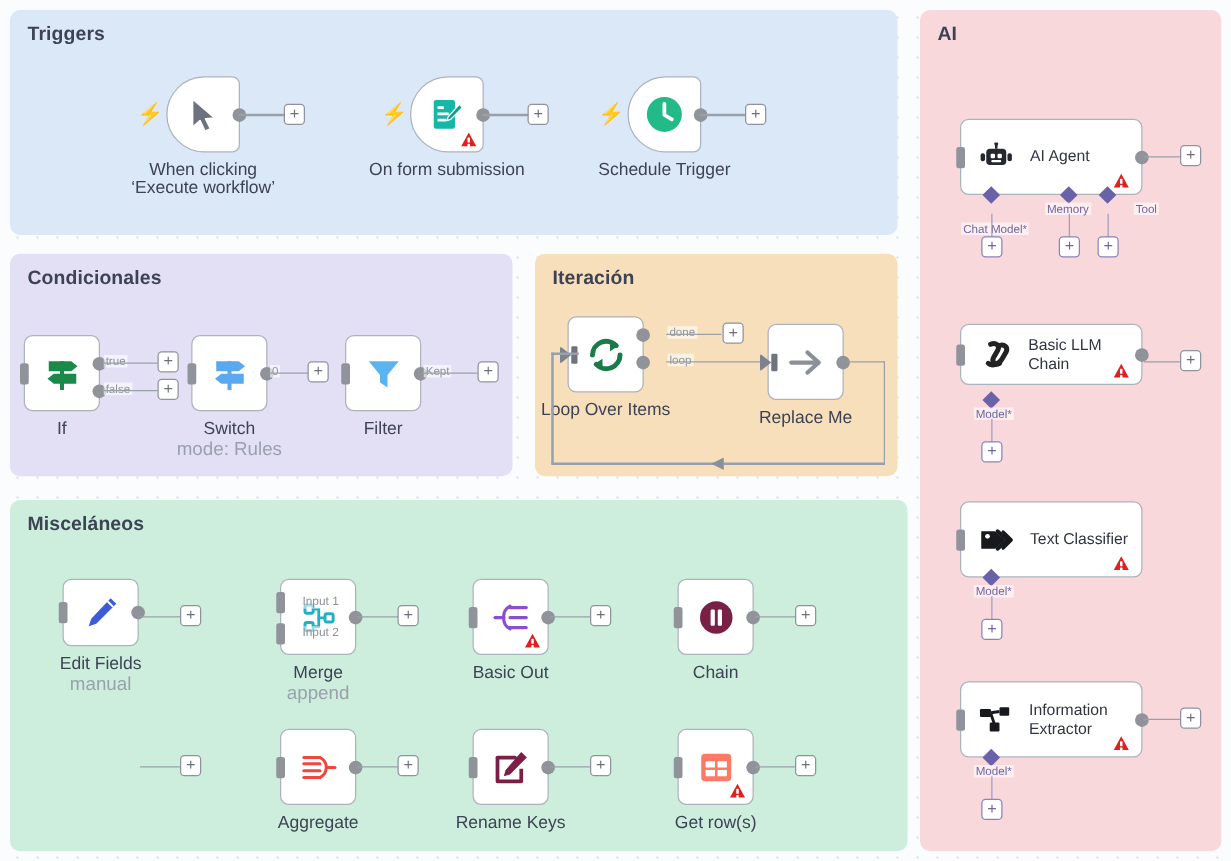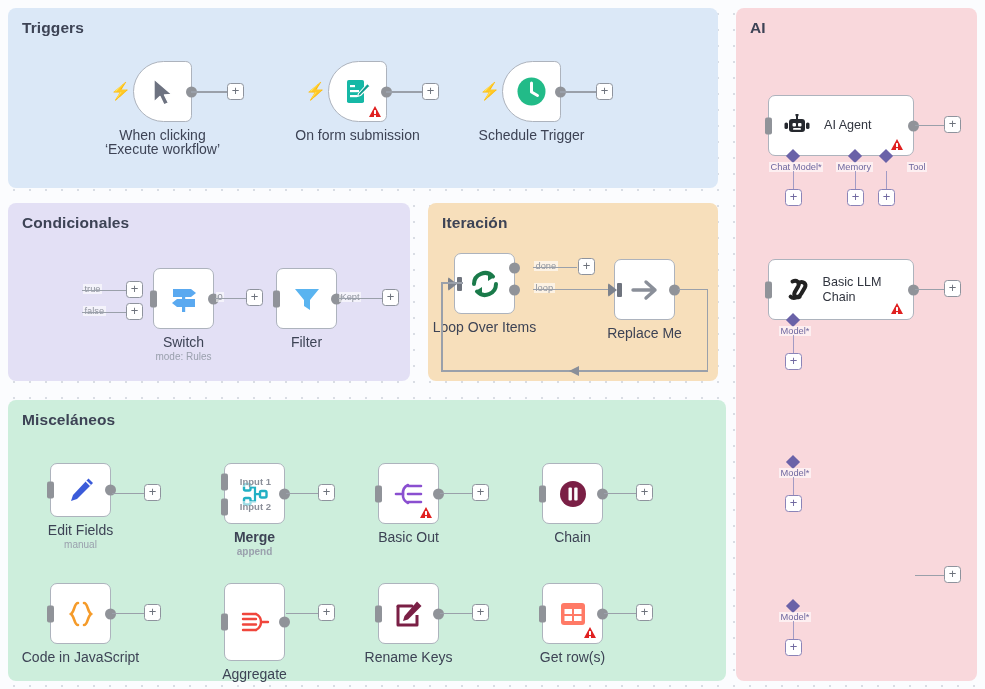--- a/index.html
+++ b/index.html
@@ -65,21 +65,21 @@
     white-space: nowrap;
     line-height: 14px;
   }
   .node-label.wrap { white-space: normal; width: 140px; }
   .node-sublabel {
     position: absolute;
     top: 100%;
     left: 50%;
     transform: translateX(-50%);
     margin-top: 23px;
-    font-size: 10px;
+    font-size: 15px;
     color: #9aa0ad;
     text-align: center;
     white-space: nowrap;
   }
   .node-inline-title {
     font-size: 12.6px;
     color: #31353f;
     line-height: 15px;
   }
 
@@ -245,20 +245,31 @@
     <div class="out-dot"></div>
     <div class="node-label">Schedule Trigger</div>
   </div>
   <div class="wire" style="left:560px; top:91px; width:38px;"></div>
   <div class="plus-btn" style="left:596px; top:83px;">+</div>
 
   <div class="panel" style="left:8px; top:203px; width:402px; height:178px; background:#e3e0f5;">
     <div class="panel-title">Condicionales</div>
   </div>
 
+  <div class="node" style="left:19px; top:268px; width:61px; height:61px;">
+    <div class="in-port"></div>
+    <svg class="icon" width="34" height="30" viewBox="0 0 34 30">
+      <path d="M6 5 L24 5 L29 9 L24 13 L6 13 Z" fill="#1a8a4a"></path>
+      <path d="M28 15 L10 15 L5 19 L10 23 L28 23 Z" fill="#1a8a4a"></path>
+      <rect x="15" y="5" width="3.2" height="23" fill="#1a8a4a"></rect>
+    </svg>
+    <div class="out-dot" style="top:22px;"></div>
+    <div class="out-dot" style="top:44px;"></div>
+    <div class="node-label">If</div>
+  </div>
   <div class="port-label" style="left:83px; top:284px;">true</div>
   <div class="wire" style="left:82px; top:289.5px; width:44px;"></div>
   <div class="plus-btn" style="left:126px; top:281px;">+</div>
   <div class="port-label" style="left:83px; top:306px;">false</div>
   <div class="wire" style="left:82px; top:311.5px; width:44px;"></div>
   <div class="plus-btn" style="left:126px; top:303px;">+</div>
 
   <div class="node" style="left:153px; top:268px; width:61px; height:61px;">
     <div class="in-port"></div>
     <svg class="icon" width="34" height="30" viewBox="0 0 34 30">
@@ -337,21 +348,21 @@
       <path d="M22.5 3.5 L27 8 L11 24 L5 26 L7 20 Z" fill="#3b5bd9"></path>
       <path d="M20 6 L24.5 10.5" stroke="#fff" stroke-width="1.6"></path>
     </svg>
     <div class="out-dot"></div>
     <div class="node-label">Edit Fields</div>
     <div class="node-sublabel">manual</div>
   </div>
   <div class="wire" style="left:112px; top:492.5px; width:33px;"></div>
   <div class="plus-btn" style="left:144px; top:484px;">+</div>
 
-  <div class="node" style="left:224px; top:463px; width:61px; height:61px;font-weight:bold;">
+  <div class="node" style="left:224px; top:463px; width:61px; height:61px;">
     <div class="in-port labeled" style="top:18px;"></div>
     <div class="in-label" style="top:12px;">Input 1</div>
     <div class="in-port labeled" style="top:43px;"></div>
     <div class="in-label" style="top:37px;">Input 2</div>
     <svg class="icon" width="30" height="30" viewBox="0 0 30 30">
       <rect x="4" y="5" width="6.5" height="6.5" rx="1.5" fill="none" stroke="#22b0c4" stroke-width="2.4"></rect>
       <rect x="4" y="19" width="6.5" height="6.5" rx="1.5" fill="none" stroke="#22b0c4" stroke-width="2.4"></rect>
       <rect x="20" y="12" width="6.5" height="6.5" rx="1.5" fill="none" stroke="#22b0c4" stroke-width="2.4"></rect>
       <path d="M10.5 8.3 L15 8.3 L15 15.2 L20 15.2" stroke="#22b0c4" stroke-width="2.2" fill="none"></path>
       <path d="M10.5 22.3 L15 22.3 L15 15.2" stroke="#22b0c4" stroke-width="2.2" fill="none"></path>
@@ -383,33 +394,24 @@
       <circle cx="15" cy="15" r="13" fill="#7a1f45"></circle>
       <rect x="10.5" y="8.5" width="3.4" height="13" rx="1" fill="#fff"></rect>
       <rect x="16.2" y="8.5" width="3.4" height="13" rx="1" fill="#fff"></rect>
     </svg>
     <div class="out-dot"></div>
     <div class="node-label">Chain</div>
   </div>
   <div class="wire" style="left:604px; top:492.5px; width:33px;"></div>
   <div class="plus-btn" style="left:636px; top:484px;">+</div>
 
-  <div class="node" style="left:50px; top:583px; width:61px; height:61px;">
-    <div class="in-port"></div>
-    <svg class="icon" width="30" height="30" viewBox="0 0 30 30">
-      <path d="M12 4 C8 4 9 12 5 15 C9 18 8 26 12 26" stroke="#f59b2a" stroke-width="2.6" fill="none" stroke-linecap="round"></path>
-      <path d="M18 4 C22 4 21 12 25 15 C21 18 22 26 18 26" stroke="#f59b2a" stroke-width="2.6" fill="none" stroke-linecap="round"></path>
-    </svg>
-    <div class="out-dot"></div>
-    <div class="node-label">Code in JavaScript</div>
-  </div>
   <div class="wire" style="left:112px; top:612.5px; width:33px;"></div>
   <div class="plus-btn" style="left:144px; top:604px;">+</div>
 
-  <div class="node" style="left:224px; top:583px; width:61px; height:78px;">
+  <div class="node" style="left:224px; top:583px; width:61px; height:61px;">
     <div class="in-port"></div>
     <svg class="icon" width="30" height="28" viewBox="0 0 30 28">
       <path d="M3 6 L16 6 M3 11 L16 11 M3 16.5 L16 16.5 M3 22 L16 22" stroke="#f0463c" stroke-width="2.4" stroke-linecap="round"></path>
       <path d="M16 6 A9 9 0 0 1 21 14 A9 9 0 0 1 16 22" stroke="#f0463c" stroke-width="2.4" fill="none" stroke-linecap="round"></path>
       <path d="M22 14 L28 14" stroke="#f0463c" stroke-width="2.4" stroke-linecap="round"></path>
     </svg>
     <div class="out-dot"></div>
     <div class="node-label">Aggregate</div>
   </div>
   <div class="wire" style="left:286px; top:612.5px; width:33px;"></div>
@@ -461,56 +463,80 @@
       <rect x="23" y="8.5" width="3.5" height="6.5" rx="1.6" fill="#25282e"></rect>
     </svg>
     <span class="node-inline-title">AI Agent</span>
     <div class="out-dot"></div>
     <div class="warn" style="right:10px; bottom:5px;"></div>
   </div>
   <div class="wire" style="left:915px; top:124.5px; width:30px;"></div>
   <div class="plus-btn" style="left:944px; top:116px;">+</div>
 
   <div class="diamond" style="left:788px; top:151px;"></div>
-  <div class="port-label" style="left:769px; top:162px; color:#6f68a0;">Chat Model*</div>
+  <div class="port-label" style="left:769px; top:178px; color:#6f68a0;">Chat Model*</div>
   <div class="wire-v" style="left:792.5px; top:171px; height:19px;"></div>
   <div class="plus-btn ai" style="left:785px; top:189px;">+</div>
 
   <div class="diamond" style="left:850px; top:151px;"></div>
   <div class="port-label" style="left:836px; top:162px; color:#6f68a0;">Memory</div>
   <div class="wire-v" style="left:854.5px; top:171px; height:19px;"></div>
   <div class="plus-btn ai" style="left:847px; top:189px;">+</div>
 
   <div class="diamond" style="left:881px; top:151px;"></div>
   <div class="port-label" style="left:907px; top:162px; color:#6f68a0;">Tool</div>
   <div class="wire-v" style="left:885.5px; top:171px; height:19px;"></div>
   <div class="plus-btn ai" style="left:878px; top:189px;">+</div>
 
-  <div class="node wide" style="left:768px; top:259px; width:146px; height:61px;">
+  <div class="node wide" style="left:768px; top:259px; width:146px; height:49px;">
     <div class="in-port"></div>
     <svg class="icon" width="28" height="26" viewBox="0 0 28 26">
       <path d="M10 4 C14.5 2 18 5 16 9 L12.5 15 C10.5 19 14 22 17.5 20" stroke="#222" stroke-width="4.2" fill="none" stroke-linecap="round"></path>
       <path d="M17.5 5 C21.5 3.5 25 6.5 23 10.5 L19.5 16.5 C17.5 20.5 11 23 8 20" stroke="#222" stroke-width="4.2" fill="none" stroke-linecap="round"></path>
     </svg>
     <span class="node-inline-title">Basic LLM Chain</span>
     <div class="out-dot"></div>
     <div class="warn" style="right:10px; bottom:5px;"></div>
   </div>
   <div class="wire" style="left:915px; top:288.5px; width:30px;"></div>
   <div class="plus-btn" style="left:944px; top:280px;">+</div>
   <div class="diamond" style="left:788px; top:315px;"></div>
   <div class="port-label" style="left:779px; top:326px; color:#6f68a0;">Model*</div>
   <div class="wire-v" style="left:792.5px; top:335px; height:19px;"></div>
   <div class="plus-btn ai" style="left:785px; top:353px;">+</div>
 
+  <div class="node wide" style="left:768px; top:401px; width:146px; height:61px;">
+    <div class="in-port"></div>
+    <svg class="icon" width="28" height="24" viewBox="0 0 28 24">
+      <path d="M2 5 L13 5 L21 12 L13 19 L2 19 Z" fill="#17191d"></path>
+      <circle cx="7" cy="9" r="1.9" fill="#fff"></circle>
+      <path d="M15 5 L23 12 L15 19" stroke="#17191d" stroke-width="3" fill="none" stroke-linejoin="round" stroke-linecap="round"></path>
+      <path d="M19.5 5.5 L26 12 L19.5 18.5" stroke="#17191d" stroke-width="2.6" fill="none" stroke-linejoin="round" stroke-linecap="round"></path>
+    </svg>
+    <span class="node-inline-title">Text Classifier</span>
+    <div class="warn" style="right:10px; bottom:5px;"></div>
+  </div>
   <div class="diamond" style="left:788px; top:457px;"></div>
   <div class="port-label" style="left:779px; top:468px; color:#6f68a0;">Model*</div>
   <div class="wire-v" style="left:792.5px; top:477px; height:19px;"></div>
   <div class="plus-btn ai" style="left:785px; top:495px;">+</div>
 
+  <div class="node wide" style="left:768px; top:545px; width:146px; height:61px;">
+    <div class="in-port"></div>
+    <svg class="icon" width="28" height="26" viewBox="0 0 28 26">
+      <rect x="1" y="4" width="9" height="6.5" rx="1" fill="#17191d"></rect>
+      <rect x="17" y="2.5" width="8" height="7" rx="1" fill="#17191d"></rect>
+      <rect x="9" y="15" width="8" height="7.5" rx="1" fill="#17191d"></rect>
+      <path d="M10 7 L17 6" stroke="#17191d" stroke-width="2.4"></path>
+      <path d="M10 8 L13 17" stroke="#17191d" stroke-width="2.4"></path>
+    </svg>
+    <span class="node-inline-title" style="width:92px; display:inline-block;">Information Extractor</span>
+    <div class="out-dot"></div>
+    <div class="warn" style="right:10px; bottom:5px;"></div>
+  </div>
   <div class="wire" style="left:915px; top:574.5px; width:30px;"></div>
   <div class="plus-btn" style="left:944px; top:566px;">+</div>
   <div class="diamond" style="left:788px; top:601px;"></div>
   <div class="port-label" style="left:779px; top:612px; color:#6f68a0;">Model*</div>
   <div class="wire-v" style="left:792.5px; top:621px; height:19px;"></div>
   <div class="plus-btn ai" style="left:785px; top:639px;">+</div>
 
 </div>
 
 </body></html>

